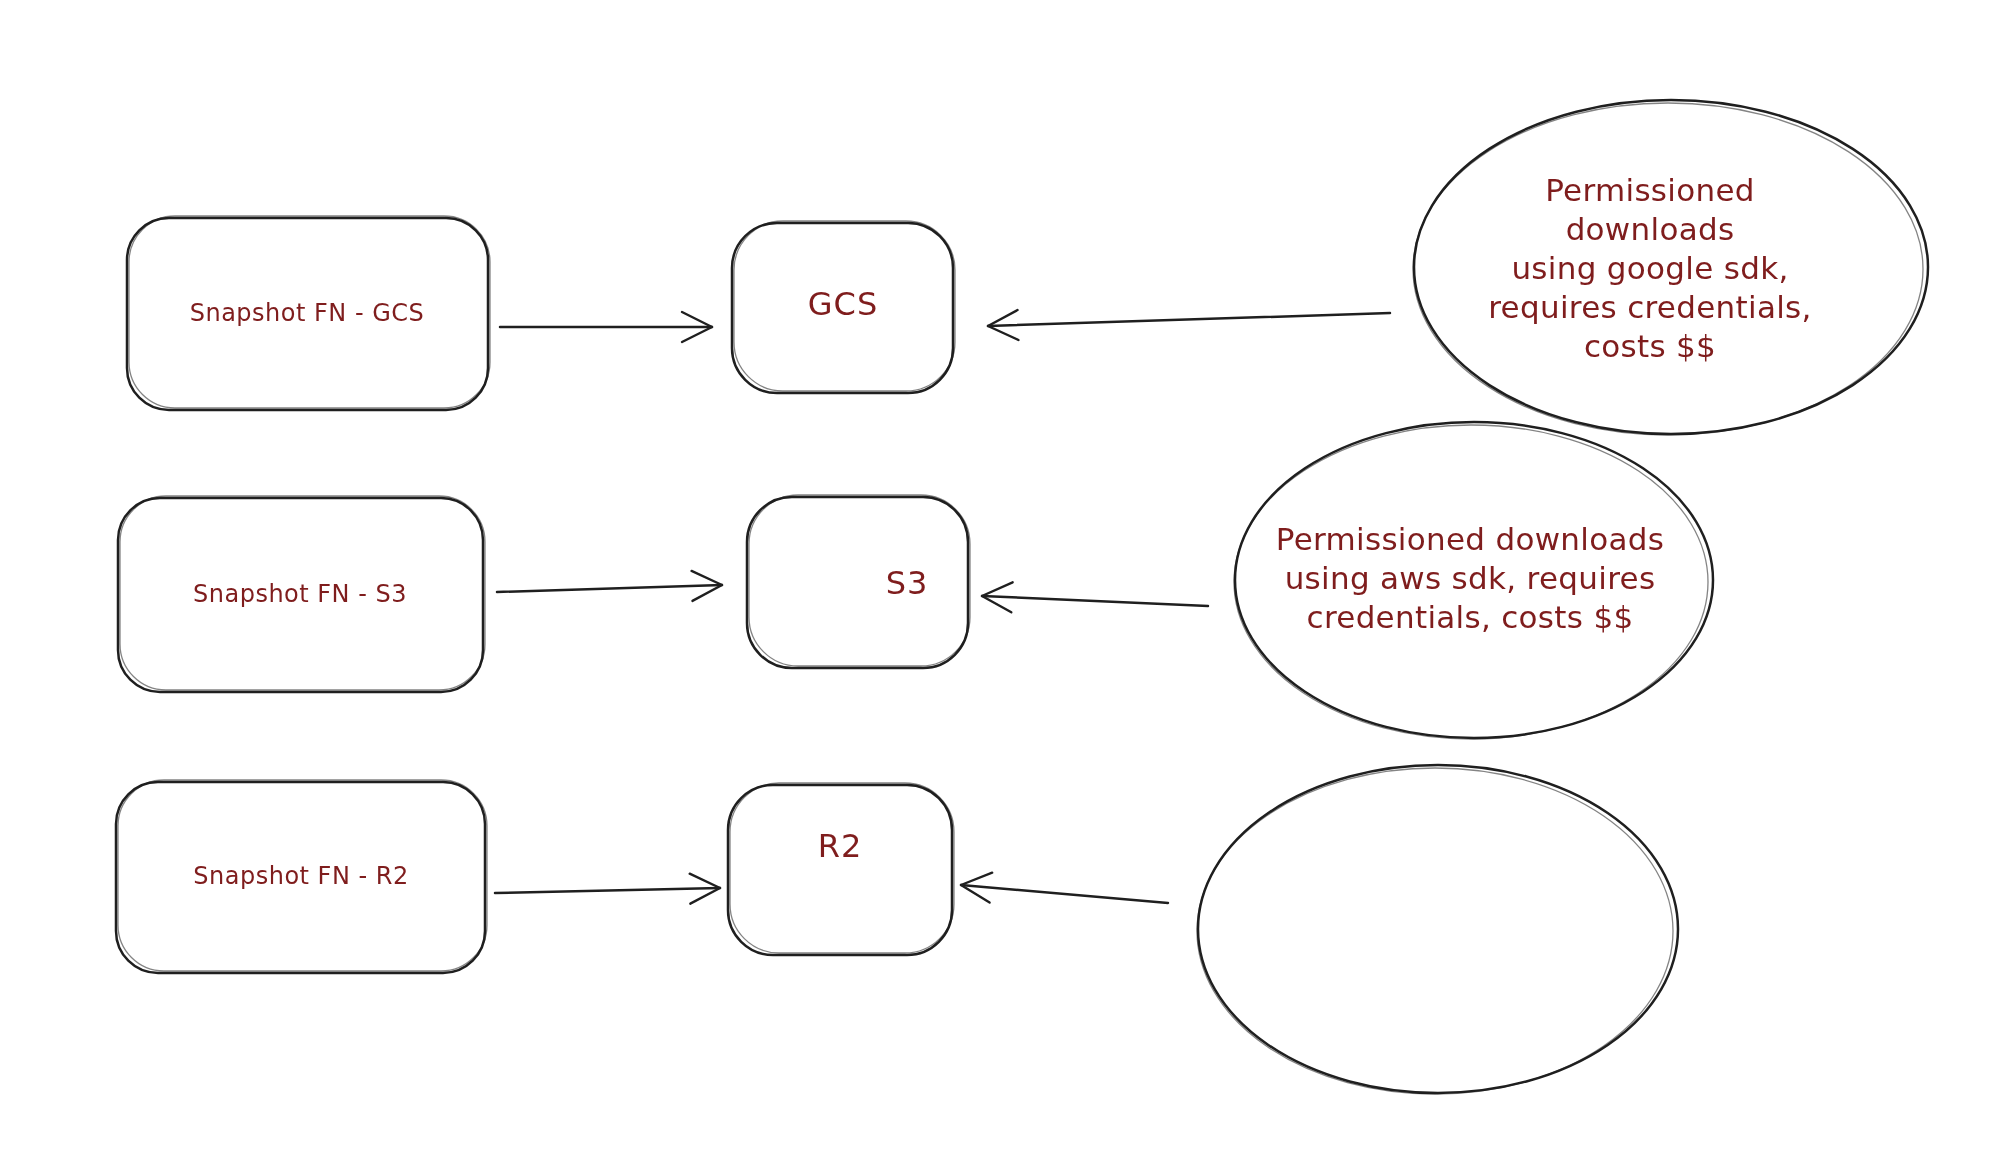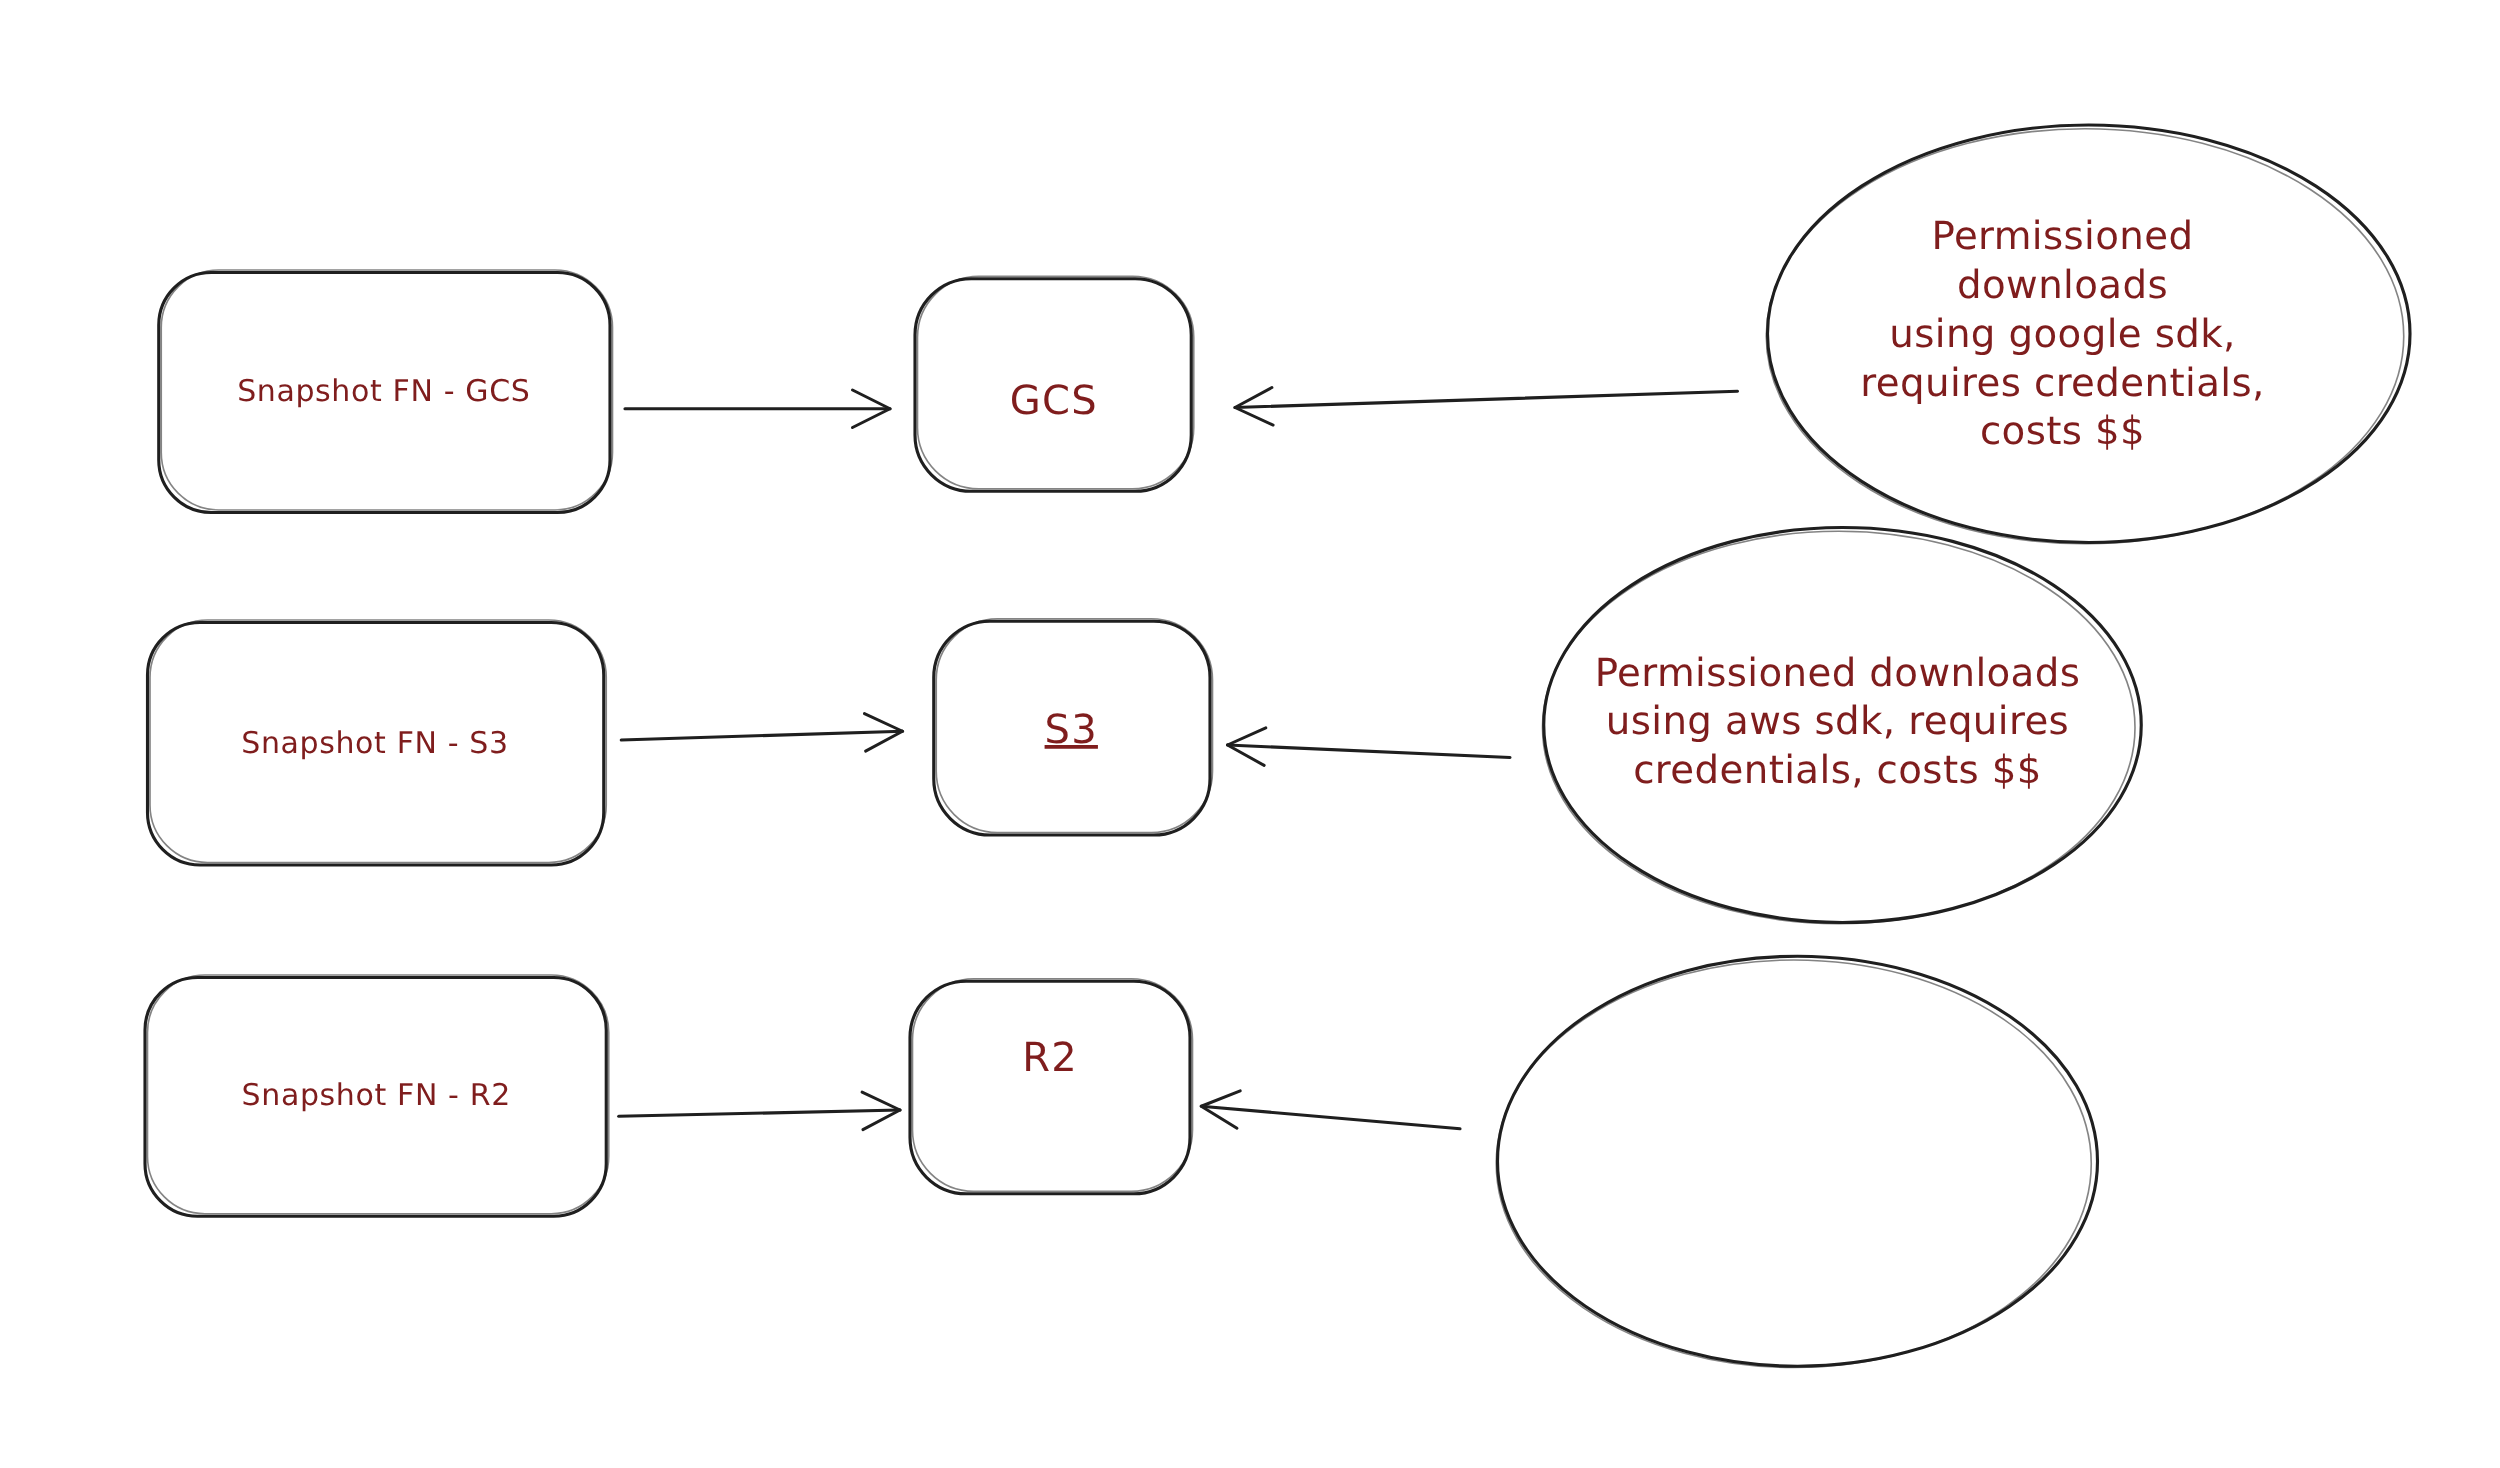--- a/index.html
+++ b/index.html
@@ -83,28 +83,28 @@
       <rect x="120" y="496" width="365" height="194" rx="46"></rect>
       <rect x="749" y="495" width="221" height="171" rx="49"></rect>
       <ellipse cx="1471" cy="582" rx="237" ry="157"></ellipse>
       <rect x="118" y="780" width="369" height="191" rx="46"></rect>
       <rect x="730" y="783" width="224" height="170" rx="49"></rect>
       <ellipse cx="1435" cy="931" rx="238" ry="163"></ellipse>
     </g>
   </svg>
 
   <div class="label box-label" style="left:307px; top:313px;">Snapshot FN - GCS</div>
-  <div class="label target-label" style="left:843px; top:320px;text-align:center;">GCS</div>
+  <div class="label target-label" style="left:843px; top:304px;text-align:center;">GCS</div>
   <div class="label note-label" style="left:1650px; top:268px;">Permissioned downloads
 using google sdk,
 requires credentials,
 costs $$</div>
 
   <div class="label box-label" style="left:300px; top:594px;">Snapshot FN - S3</div>
-  <div class="label target-label" style="left:857px; top:583px;text-decoration:underline;">S3</div>
+  <div class="label target-label" style="left:907px; top:583px;">S3</div>
   <div class="label note-label" style="left:1470px; top:578px;">Permissioned downloads
 using aws sdk, requires
 credentials, costs $$</div>
 
   <div class="label box-label" style="left:301px; top:876px;">Snapshot FN - R2</div>
   <div class="label target-label" style="left:840px; top:846px;">R2</div>
 
 </div>
 
 </body></html>

